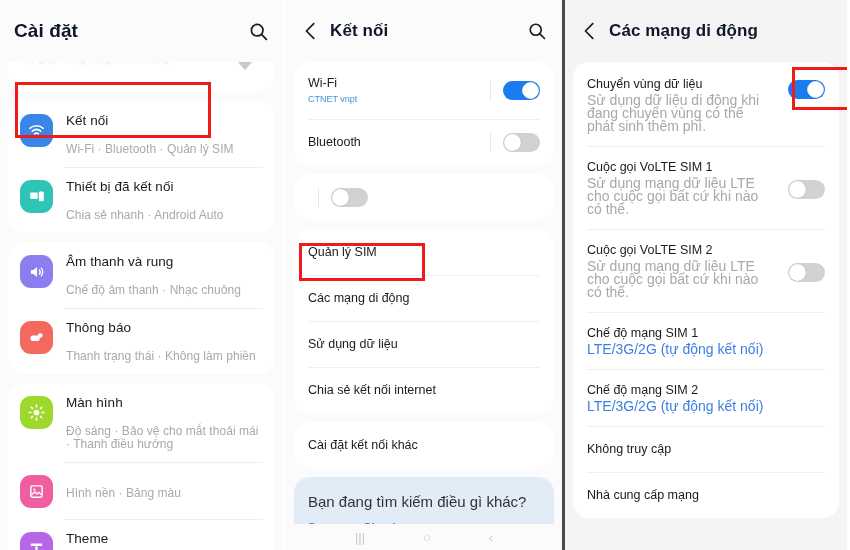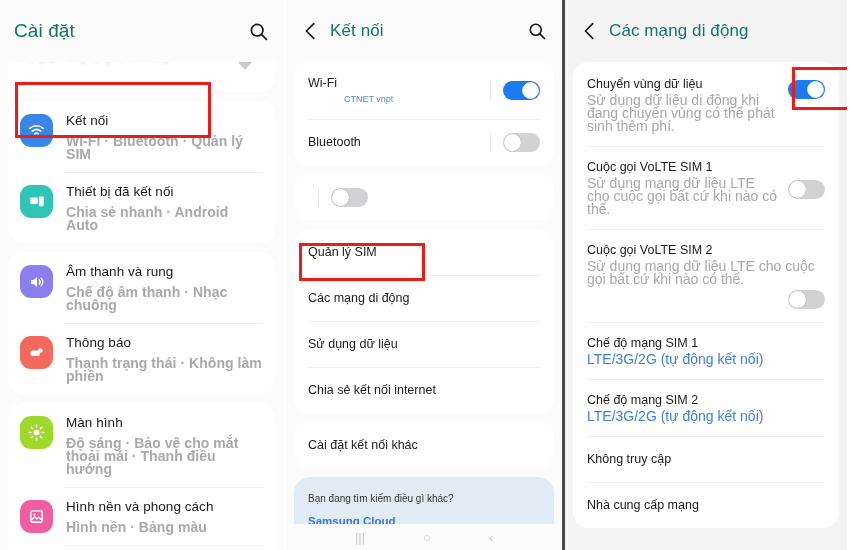--- a/index.html
+++ b/index.html
@@ -31,22 +31,22 @@
   
   .hdr {
     height: 62px;
     display: flex;
     align-items: center;
     padding: 0 14px;
     background: transparent;
   }
   .hdr-title {
     font-size: 17px;
-    font-weight: normal;
-    color: #0f766e;
+    font-weight: bold;
+    color: #0f172a;
     letter-spacing: .1px;
   }
   .hdr-1 .hdr-title { font-size: 19px; }
   .hdr-spacer { flex: 1; }
   .back-ico { width: 22px; height: 22px; margin-right: 8px; flex: 0 0 auto; }
   .search-ico { width: 21px; height: 21px; flex: 0 0 auto; }
 
   
   .card {
     background: #ffffff;
@@ -73,23 +73,22 @@
     margin-right: 13px;
     margin-top: 2px;
     display: flex; align-items: center; justify-content: center;
   }
   .row1-txt { min-width: 0; padding-top: 0px; }
   .row1-title {
     font-size: 13.5px; color: #1b1b1b; line-height: 17px;
     letter-spacing: .05px;
   }
   .row1-sub {
-    font-size: 14px; color: #a9a9a9; line-height: 13px; margin-top: 6px;
+    font-size: 12px; color: #a9a9a9; line-height: 13px; margin-top: 14px;
     letter-spacing: .05px;
-    font-weight: bold;
   }
 
   
   .cut-card {
     background: #ffffff;
     border-radius: 0 0 16px 16px;
     margin: 0 8px 9px 8px;
     height: 30px;
     position: relative;
     overflow: hidden;
@@ -114,32 +113,33 @@
     border-radius: 16px;
     margin: 0 8px 9px 8px;
     overflow: hidden;
   }
   .row2 {
     display: flex;
     align-items: center;
     padding: 13px 14px;
     position: relative;
     min-height: 46px;
+    gap: 8px;
   }
   .row2.divided::before {
     content: "";
     position: absolute;
     left: 14px; right: 14px; top: 0;
     height: 1px; background: #efefef;
   }
   .row2-txt { flex: 1; min-width: 0; }
   .row2-title { font-size: 12.5px; color: #1b1b1b; line-height: 16px; }
   .row2-sub  { font-size: 14px; color: #a8a8a8; line-height: 13px; margin-top: 2px; }
   .row2-sub.blue { color: #3d7fe0; }
-  .row2-sub.wifi { color: #4a90d9; font-size: 9px; margin-left: 36px; }
+  .row2-sub.wifi { color: #4a90d9; font-size: 9px; }
 
   
   .tgl-wrap { display:flex; align-items:center; flex: 0 0 auto; margin-left: 10px; }
   .tgl-sep { width:1px; height: 19px; background: #e6e6e6; margin-right: 12px; }
   .tgl {
     width: 37px; height: 19px; border-radius: 12px; position: relative;
     background: #d2d2d4; flex: 0 0 auto;
   }
   .tgl.on { background: #1a7cf0; }
   .tgl .knob {
@@ -149,21 +149,21 @@
   }
   .tgl.on .knob { left: 19px; border: 1px solid #dfe9f5; }
 
   
   .sugg {
     background: #e2ecf7;
     border-radius: 16px;
     margin: 0 8px;
     padding: 16px 14px 16px 14px;
   }
-  .sugg-q { font-size: 10px; color: #333333; margin-bottom: 11px; }
+  .sugg-q { font-size: 15px; color: #333333; margin-bottom: 11px; }
   .sugg-l { font-size: 11.5px; color: #2f7ae0; font-weight: bold; margin-bottom: 11px; }
   .sugg-l:last-child { margin-bottom: 0; }
 
   
   .navbar {
     position: absolute; left: 0; right: 0; bottom: 0;
     height: 26px; background: #fbfbfb;
     display: flex; align-items: center; justify-content: space-around;
     padding: 0 40px;
   }
@@ -289,21 +289,20 @@
 
       <div class="row1">
         <span class="ico-sq" style="background:#ef5fa0;">
           <svg viewBox="0 0 24 24" width="17" height="17" fill="none" stroke="#ffffff" stroke-width="2">
             <rect x="4" y="4" width="16" height="16" rx="2.4"></rect>
             <circle cx="9" cy="9.3" r="1.5" fill="#ffffff" stroke="none"></circle>
             <path d="M5 17l4.6-4.6 3 3 2.6-2.4L19 16.6" stroke-linejoin="round"></path>
           </svg>
         </span>
         <div class="row1-txt">
-          <div class="row1-title">Hình nền và phong cách</div>
           <div class="row1-sub">Hình nền · Bảng màu</div>
         </div>
       </div>
 
       <div class="row1">
         <span class="ico-sq" style="background:#b666e6;">
           <svg viewBox="0 0 24 24" width="17" height="17" fill="#ffffff">
             <rect x="4" y="5" width="16" height="3.4" rx="1.1"></rect>
             <rect x="10.4" y="8.8" width="3.2" height="10.4" rx="1.1"></rect>
           </svg>
@@ -452,21 +451,21 @@
           <div class="row2-title">Cuộc gọi VoLTE SIM 1</div>
           <div class="row2-sub">Sử dụng mạng dữ liệu LTE cho cuộc gọi bất cứ khi nào có thể.</div>
         </div>
         <div class="tgl-wrap" style="margin-top:4px;">
           <span class="tgl">
               <span class="knob"></span>
             </span>
         </div>
       </div>
 
-      <div class="row2 divided" style="align-items:flex-end;flex-direction:column;">
+      <div class="row2 divided" style="align-items:center;">
         <div class="row2-txt">
           <div class="row2-title">Cuộc gọi VoLTE SIM 2</div>
           <div class="row2-sub">Sử dụng mạng dữ liệu LTE cho cuộc gọi bất cứ khi nào có thể.</div>
         </div>
         <div class="tgl-wrap" style="margin-top:4px;">
           <span class="tgl">
               <span class="knob"></span>
             </span>
         </div>
       </div>

